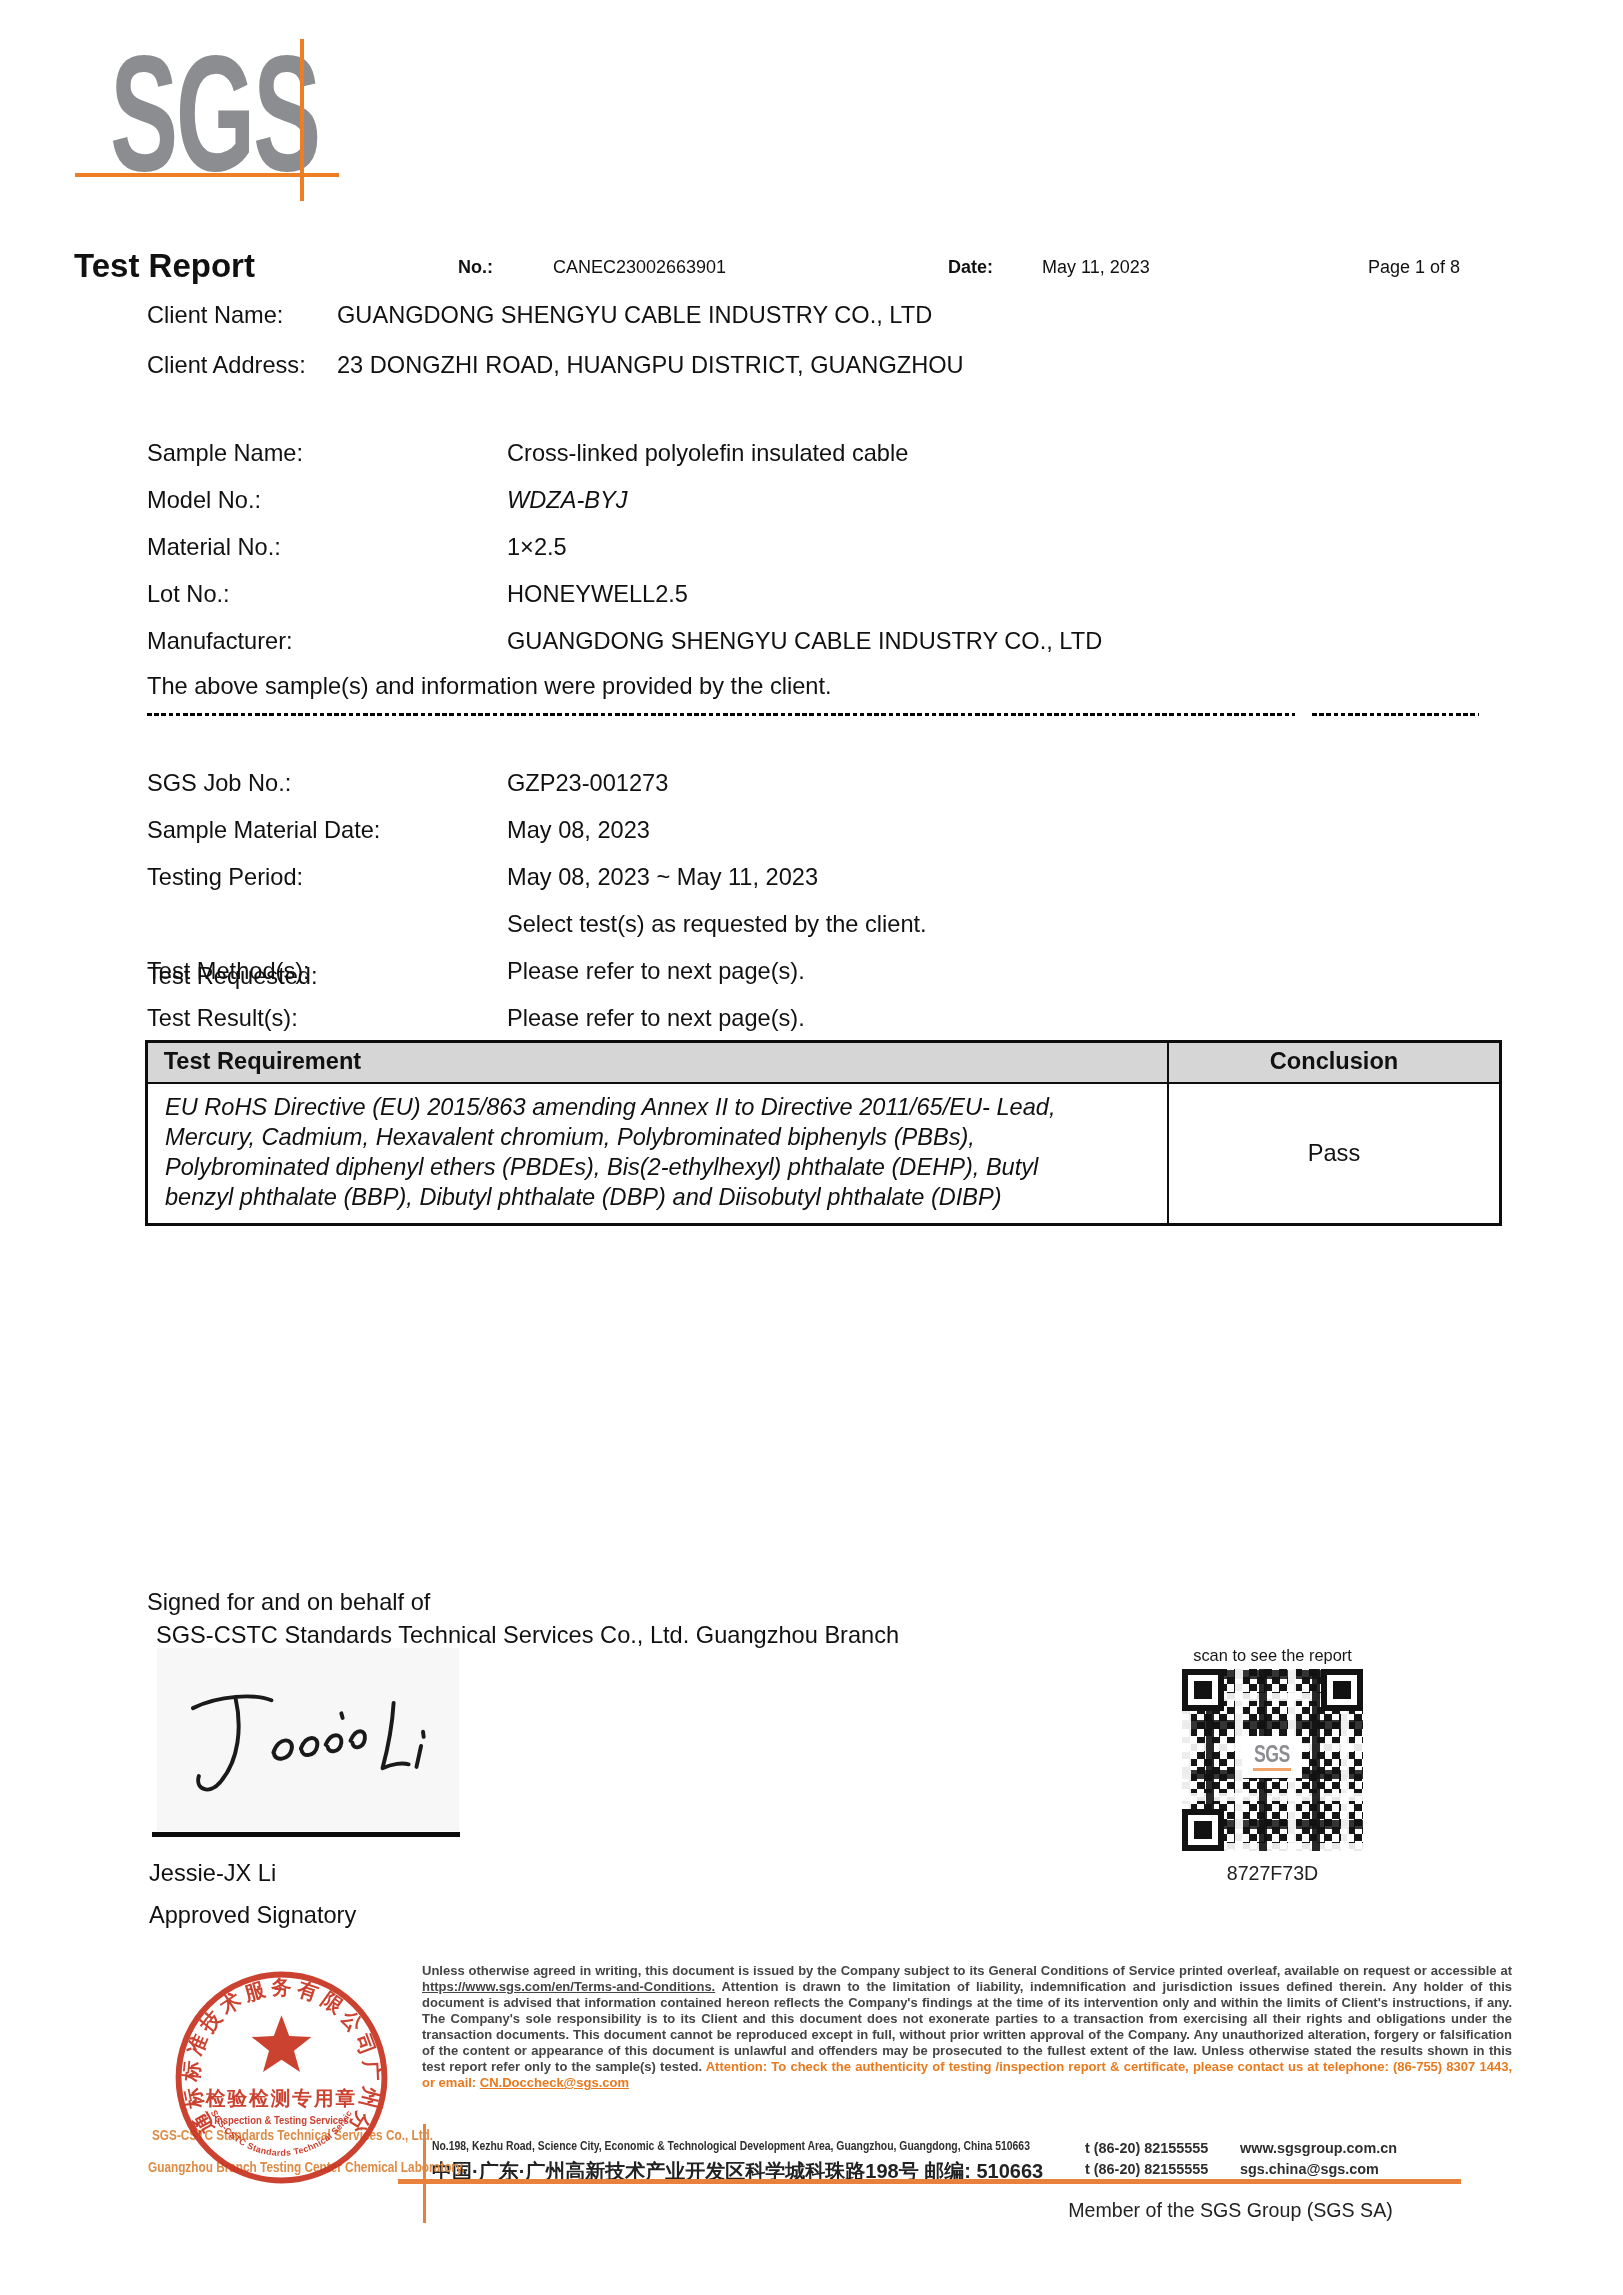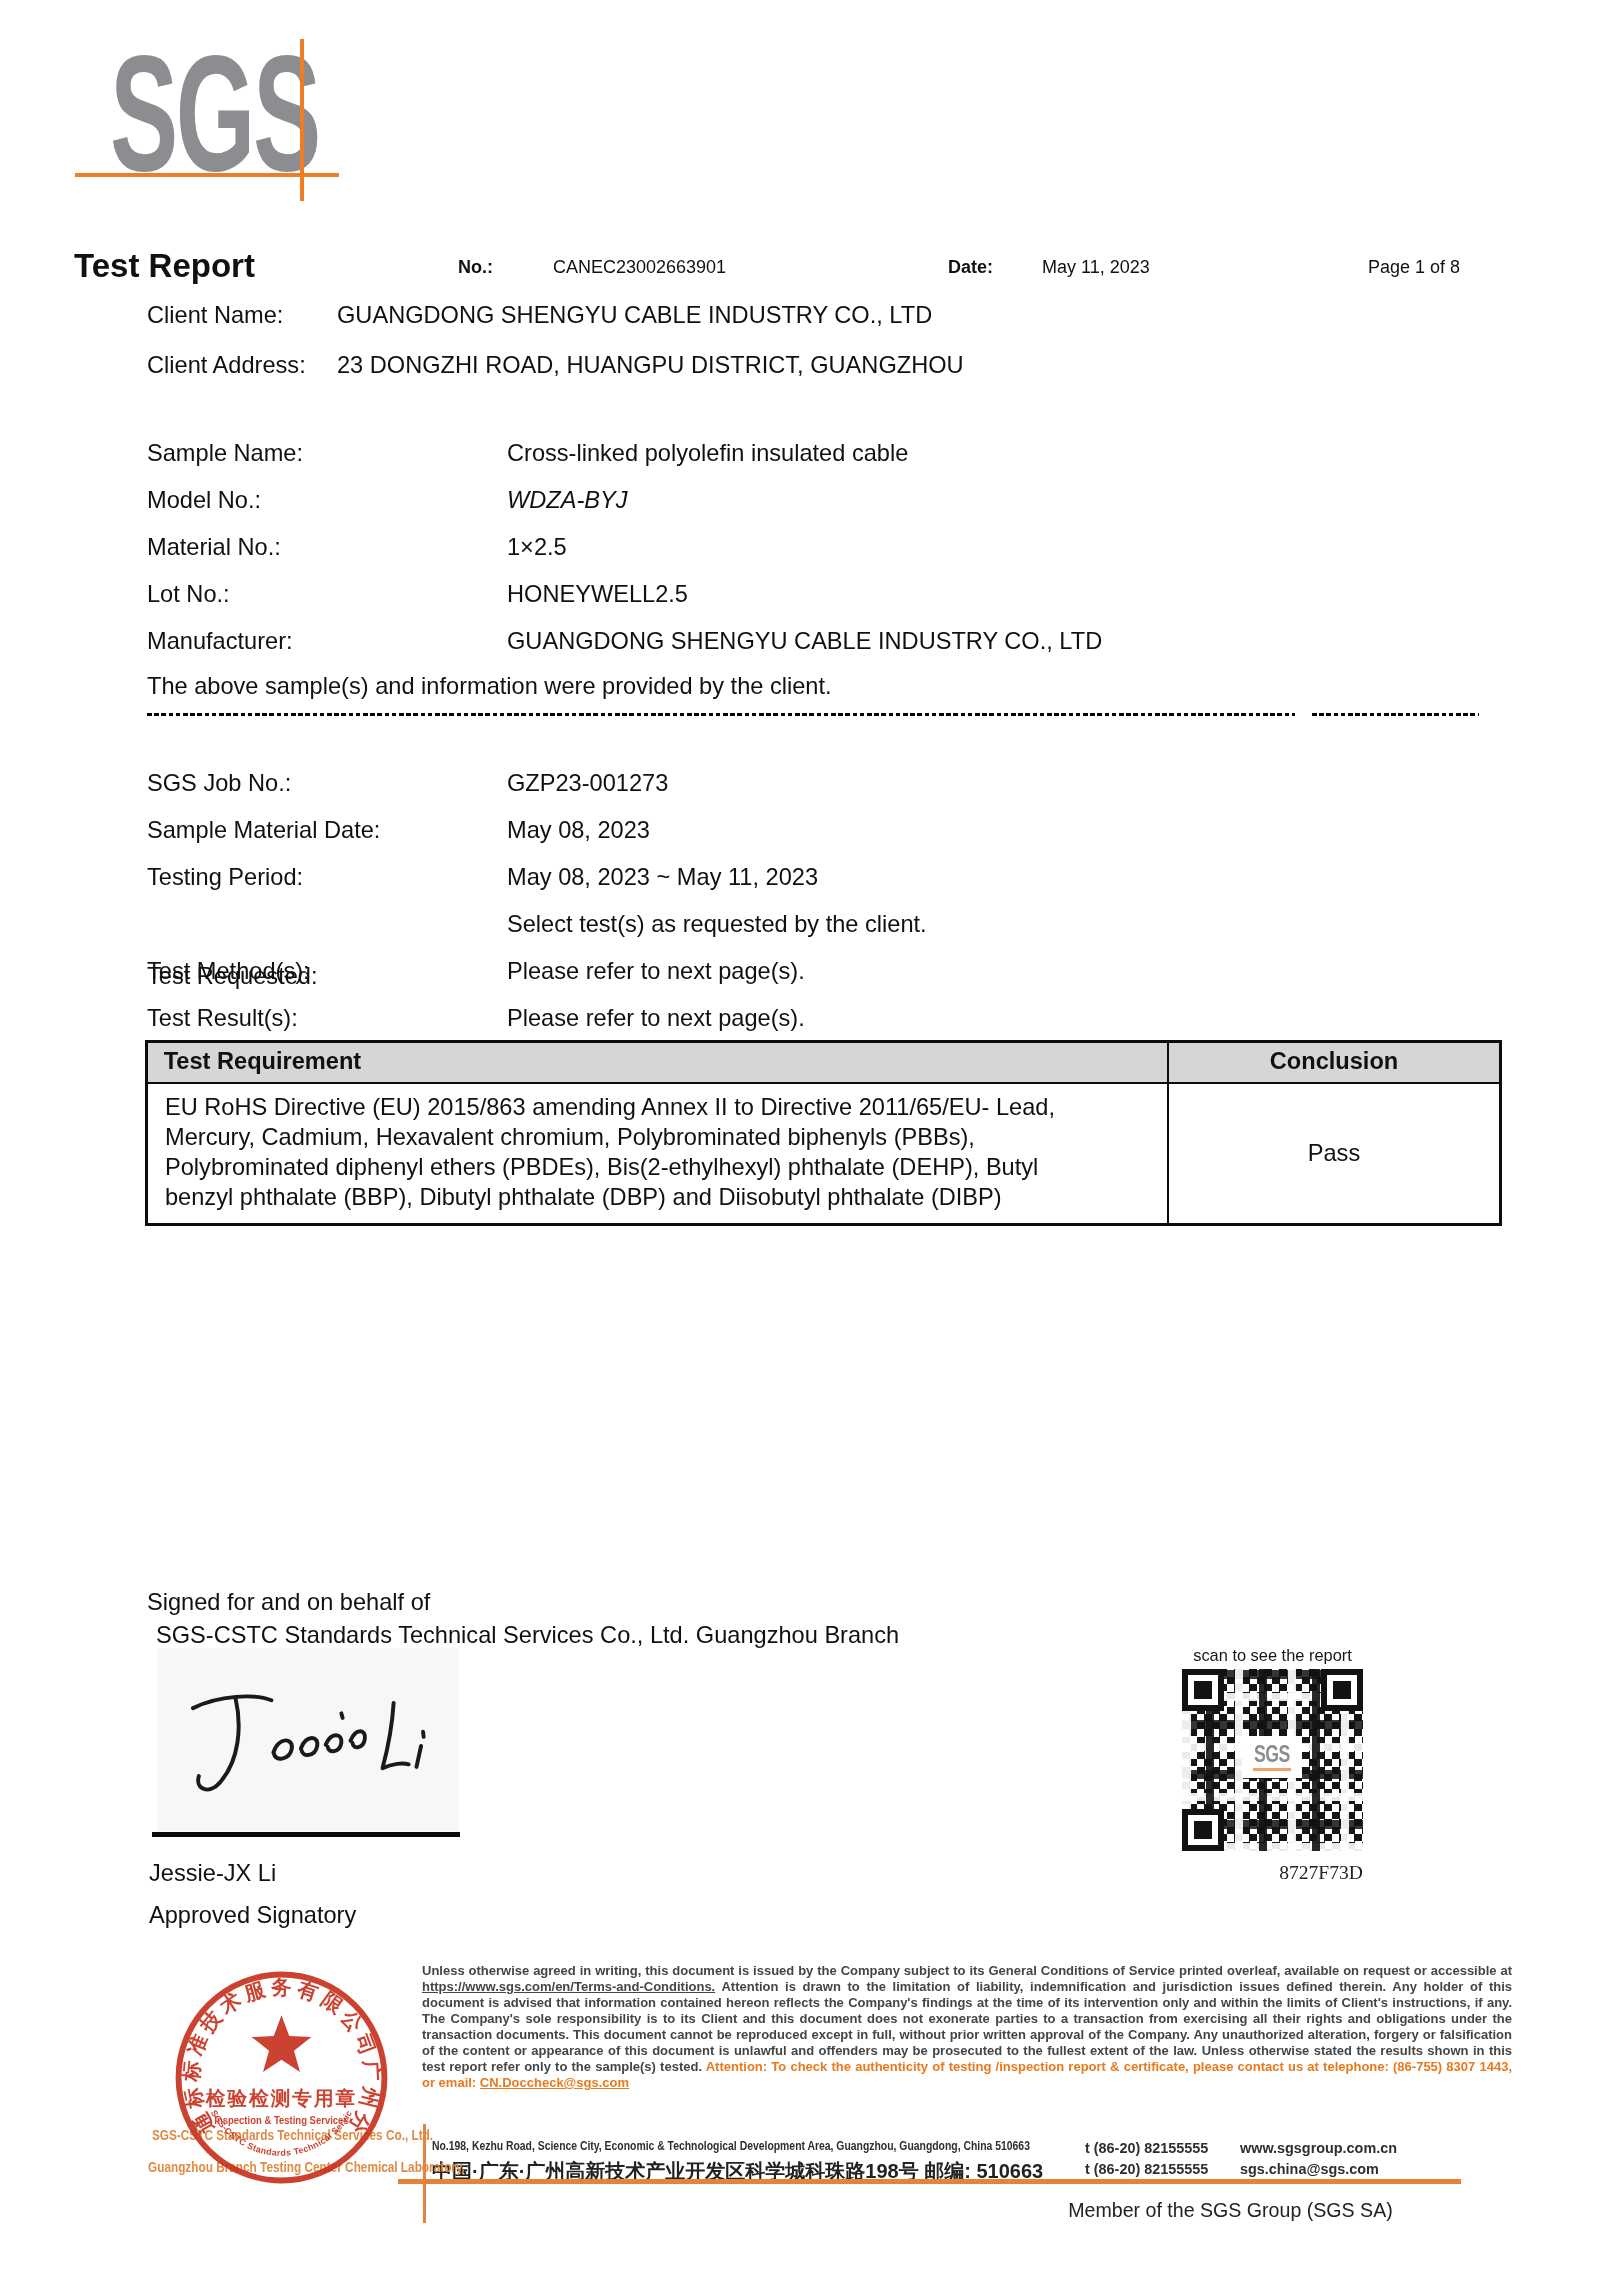--- a/index.html
+++ b/index.html
@@ -20,40 +20,40 @@
   .val{position:absolute;font-size:23.6px;}
   .dash{position:absolute;height:2.6px;background:repeating-linear-gradient(90deg,#000 0 4.6px,transparent 4.6px 7.2px);}
   
   .rtable{position:absolute;left:145px;top:1040px;width:1351px;border:3.3px solid #0d0d0d;}
   .rtable .hrow{display:flex;background:#d6d6d6;border-bottom:2.6px solid #0d0d0d;}
   .rtable .brow{display:flex;}
   .c1{width:1021px;border-right:2.6px solid #0d0d0d;box-sizing:border-box;}
   .c2{flex:1;display:flex;align-items:center;justify-content:center;box-sizing:border-box;}
   .hcell{font-size:23.6px;font-weight:bold;padding:5.2px 0 6.5px 15.7px;}
   .hcell2{font-size:23.6px;font-weight:bold;padding:5.2px 0 6.5px 0;}
-  .bcell{font-size:23.6px;line-height:30px;padding:7.9px 85px 11.8px 17px;}
+  .bcell{font-size:23.6px;line-height:30px;padding:7.9px 85px 11.8px 17px;font-style:italic;}
   .pass{font-size:23.6px;}
   
   .sigbox{position:absolute;left:157px;top:1648px;width:302px;height:183px;background:#f7f7f7;}
   .sigline{position:absolute;left:152px;top:1832px;width:308px;height:5.2px;background:#0c0c0c;}
   
   .qr{position:absolute;left:1182px;top:1669px;width:181px;height:182px;
       background:
         repeating-linear-gradient(90deg, rgba(255,255,255,.92) 0 8.5px, transparent 8.5px 24px, rgba(17,17,17,.9) 24px 32px, transparent 32px 53px),
         repeating-linear-gradient(0deg, rgba(255,255,255,.9) 0 7.9px, transparent 7.9px 22px, rgba(17,17,17,.85) 22px 31px, transparent 31px 50px),
         repeating-conic-gradient(#161616 0% 25%, #ffffff 0% 50%);
       background-size:auto,auto,15px 15px;}
   .finder{position:absolute;width:30px;height:30px;border:6.5px solid #121212;background:#fff;}
   .finder::after{content:"";position:absolute;inset:5.9px;background:#121212;}
   .qr-center{position:absolute;left:60px;top:67px;width:60px;height:42px;background:#fff;
              display:flex;flex-direction:column;align-items:center;justify-content:center;}
   .qr-center .sgs{font-size:23.6px;font-weight:bold;color:#8b8d90;letter-spacing:-0.7px;transform:scaleX(.75);line-height:1;}
   .qr-center .bar{width:38px;height:3.3px;background:#f0a368;margin-top:1.3px;}
   .qr-caption{position:absolute;left:1182px;top:1646px;width:181px;text-align:center;font-size:16.4px;color:#161616;}
-  .qr-code{position:absolute;left:1182px;top:1862px;width:181px;text-align:right;font-size:19.6px;color:#222;font-family:Liberation Serif, serif;}
+  .qr-code{position:absolute;left:1182px;top:1862px;width:181px;text-align:center;font-size:19.6px;color:#222;}
   
   .fine{position:absolute;left:422px;top:1963px;width:1090px;font-size:13px;line-height:16px;
         text-align:justify;font-weight:bold;color:#454545;}
   .attn{color:#e8791d;}
   .lnk{text-decoration:underline;}
   .addr-en{position:absolute;left:432px;top:2138px;font-size:13px;font-weight:bold;color:#2e2e2e;
            transform:scaleX(.8);transform-origin:left;white-space:nowrap;}
   .addr-cn{position:absolute;left:432px;top:2158px;font-size:20px;font-weight:bold;color:#222;white-space:nowrap;}
   .addr-col{position:absolute;font-size:14.4px;font-weight:bold;color:#2e2e2e;white-space:nowrap;}
   .vreg{position:absolute;left:423px;top:2124px;width:2.6px;height:99px;background:#e8813c;}

